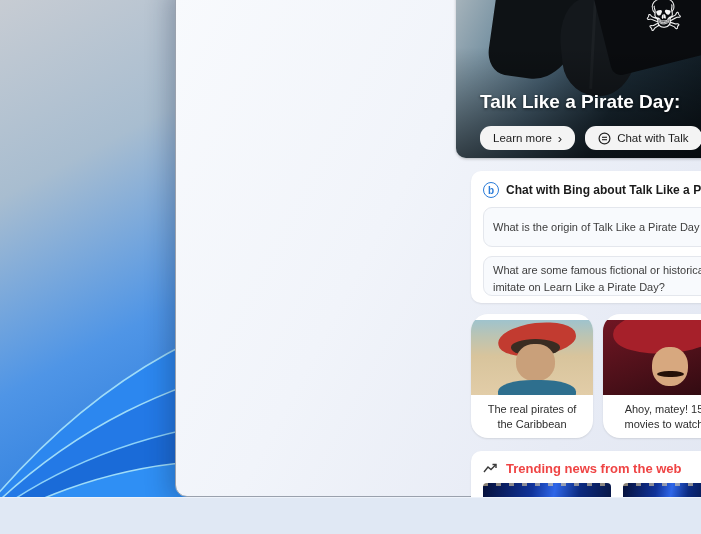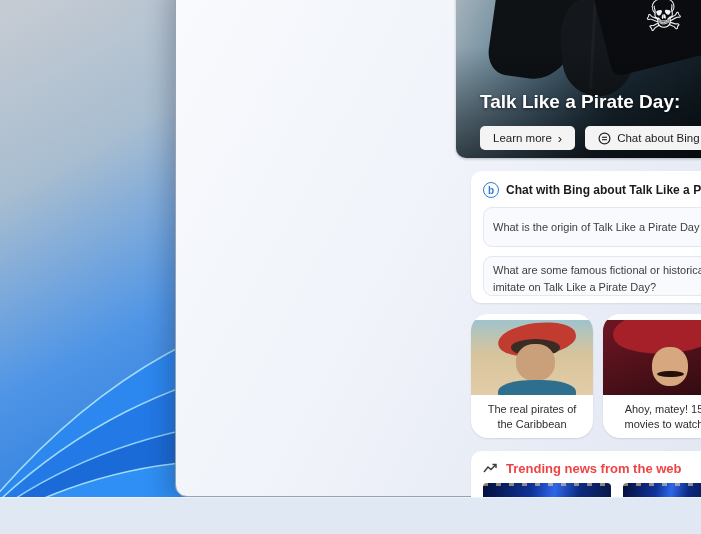--- a/index.html
+++ b/index.html
@@ -26,21 +26,21 @@
   .sail2{left:40%;top:6%;width:30%;height:58%;border-radius:40% 20% 60% 50%/50% 20% 70% 40%;transform:rotate(-6deg);background:#14181c;}
   .mast{position:absolute;left:52%;top:-4%;width:3px;height:64%;background:#1c2024;transform:rotate(3deg);}
   .flag{position:absolute;right:-10px;top:-20px;width:128px;height:96px;background:#0a0c0f;
     border-radius:10px;transform:rotate(-14deg);display:flex;align-items:center;justify-content:center;}
   .skull{color:#f4f4f4;font-size:44px;transform:rotate(10deg);line-height:1;}
   .hero-shade{position:absolute;inset:0;background:linear-gradient(180deg,rgba(0,0,0,0) 35%,rgba(0,0,0,.55) 100%);}
   .hero-title{position:absolute;left:24px;bottom:42px;color:#fff;font-weight:700;font-size:19px;
     line-height:28px;text-shadow:0 1px 3px rgba(0,0,0,.65);}
   .hero-title span{display:block;white-space:nowrap;text-align:right;}
   .hero-btns{position:absolute;left:24px;bottom:8px;display:flex;gap:10px;}
-  .pill{height:24px;padding:0 13px;border-radius:5px;background:#f4f4f4;border:none;cursor:pointer;
+  .pill{height:24px;padding:0 13px;border-radius:11px;background:#f4f4f4;border:none;cursor:pointer;
     font-family:"Liberation Sans",sans-serif;font-size:11.5px;color:#1c1c1c;display:flex;align-items:center;gap:6px;white-space:nowrap;text-align:center;}
   .chev{font-size:13px;line-height:1;}
 
   
   .chat-card{position:absolute;left:295px;top:186px;width:250px;height:132px;background:#fff;
     border-radius:10px;padding:11px 12px;box-shadow:0 1px 2px rgba(0,0,0,.08);}
   .chat-head{display:flex;align-items:center;gap:7px;}
   .bing-icon{width:16px;height:16px;border-radius:50%;border:1.7px solid #2b7cd9;color:#2b7cd9;
     font-size:10px;font-weight:700;display:flex;align-items:center;justify-content:center;flex:0 0 auto;}
   .chat-head-text{font-size:12px;font-weight:700;color:#1b1b1b;white-space:nowrap;}
@@ -122,36 +122,36 @@
         <span class="pill">
           <span>Learn more</span>
           <span class="chev">›</span>
         </span>
         <span class="pill">
           <svg width="13" height="13" viewBox="0 0 13 13">
             <circle cx="6.5" cy="6.5" r="5.4" fill="none" stroke="#222" stroke-width="1.2"></circle>
             <line x1="4" y1="5.3" x2="9" y2="5.3" stroke="#222" stroke-width="1.1"></line>
             <line x1="4" y1="7.7" x2="9" y2="7.7" stroke="#222" stroke-width="1.1"></line>
           </svg>
-          <span>Chat about Bing</span>
+          <span>Chat with Talk</span>
         </span>
       </div>
     </button>
 
     <div class="chat-card">
       <div class="chat-head">
         <span class="bing-icon">b</span>
         <span class="chat-head-text">Chat with Bing about Talk Like a Pirate Day</span>
       </div>
       <button class="q">
         <span>What is the origin of Talk Like a Pirate Day and how did</span>
       </button>
       <button class="q">
         <span>What are some famous fictional or historical pirates to</span>
-        <span>imitate on Talk Like a Pirate Day?</span>
+        <span>imitate on Learn Like a Pirate Day?</span>
       </button>
     </div>
 
     <div class="story-row">
       <button class="story-card">
         <div class="story-art art1">
           <div class="hat"></div>
           <div class="hair"></div>
           <div class="face"></div>
           <div class="collar"></div>

